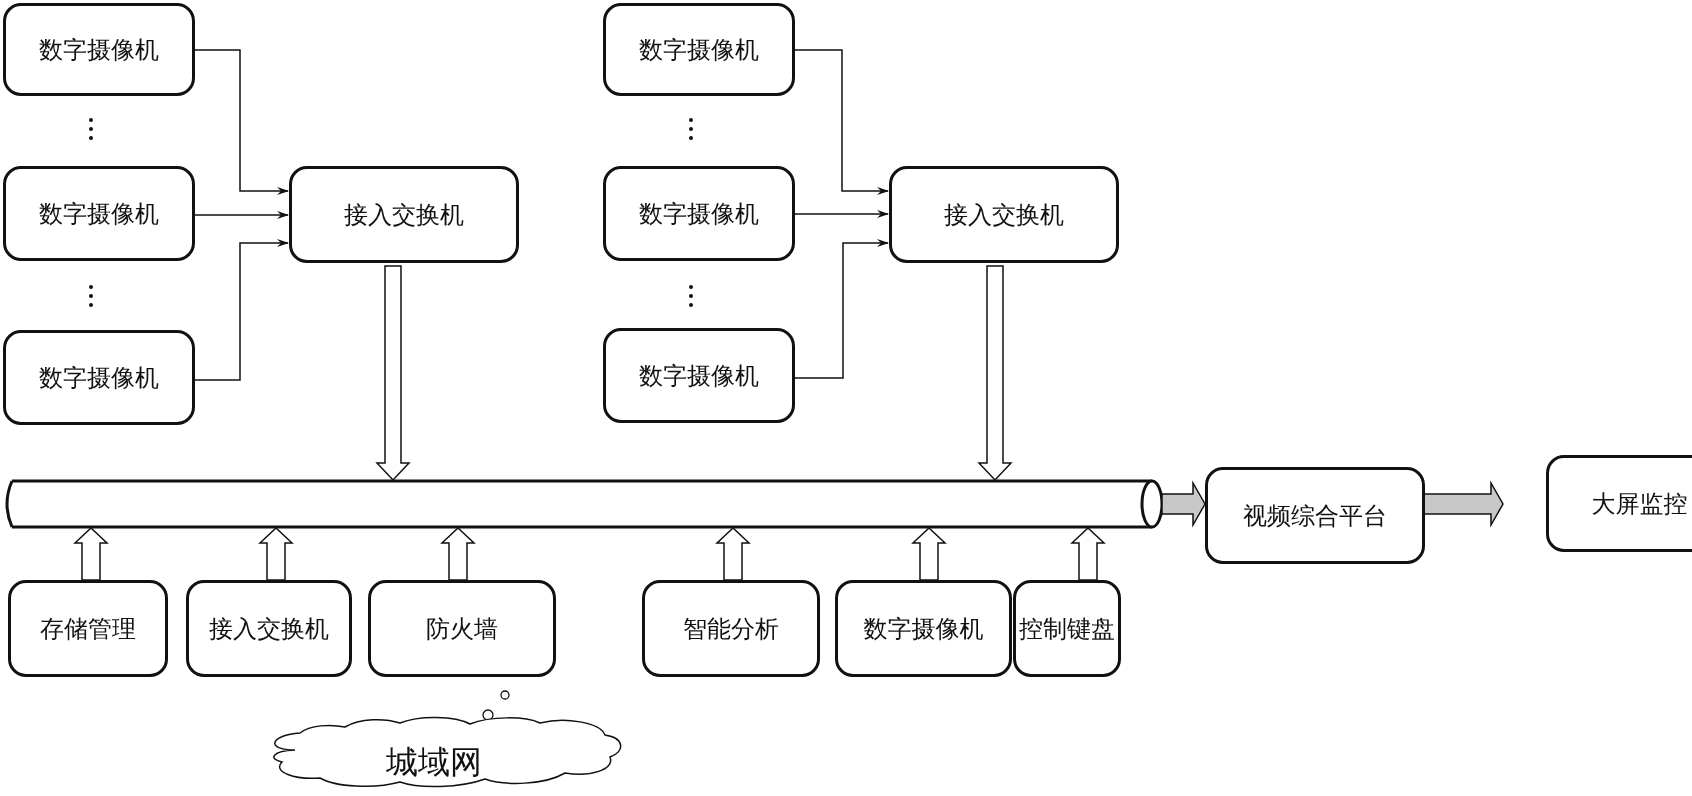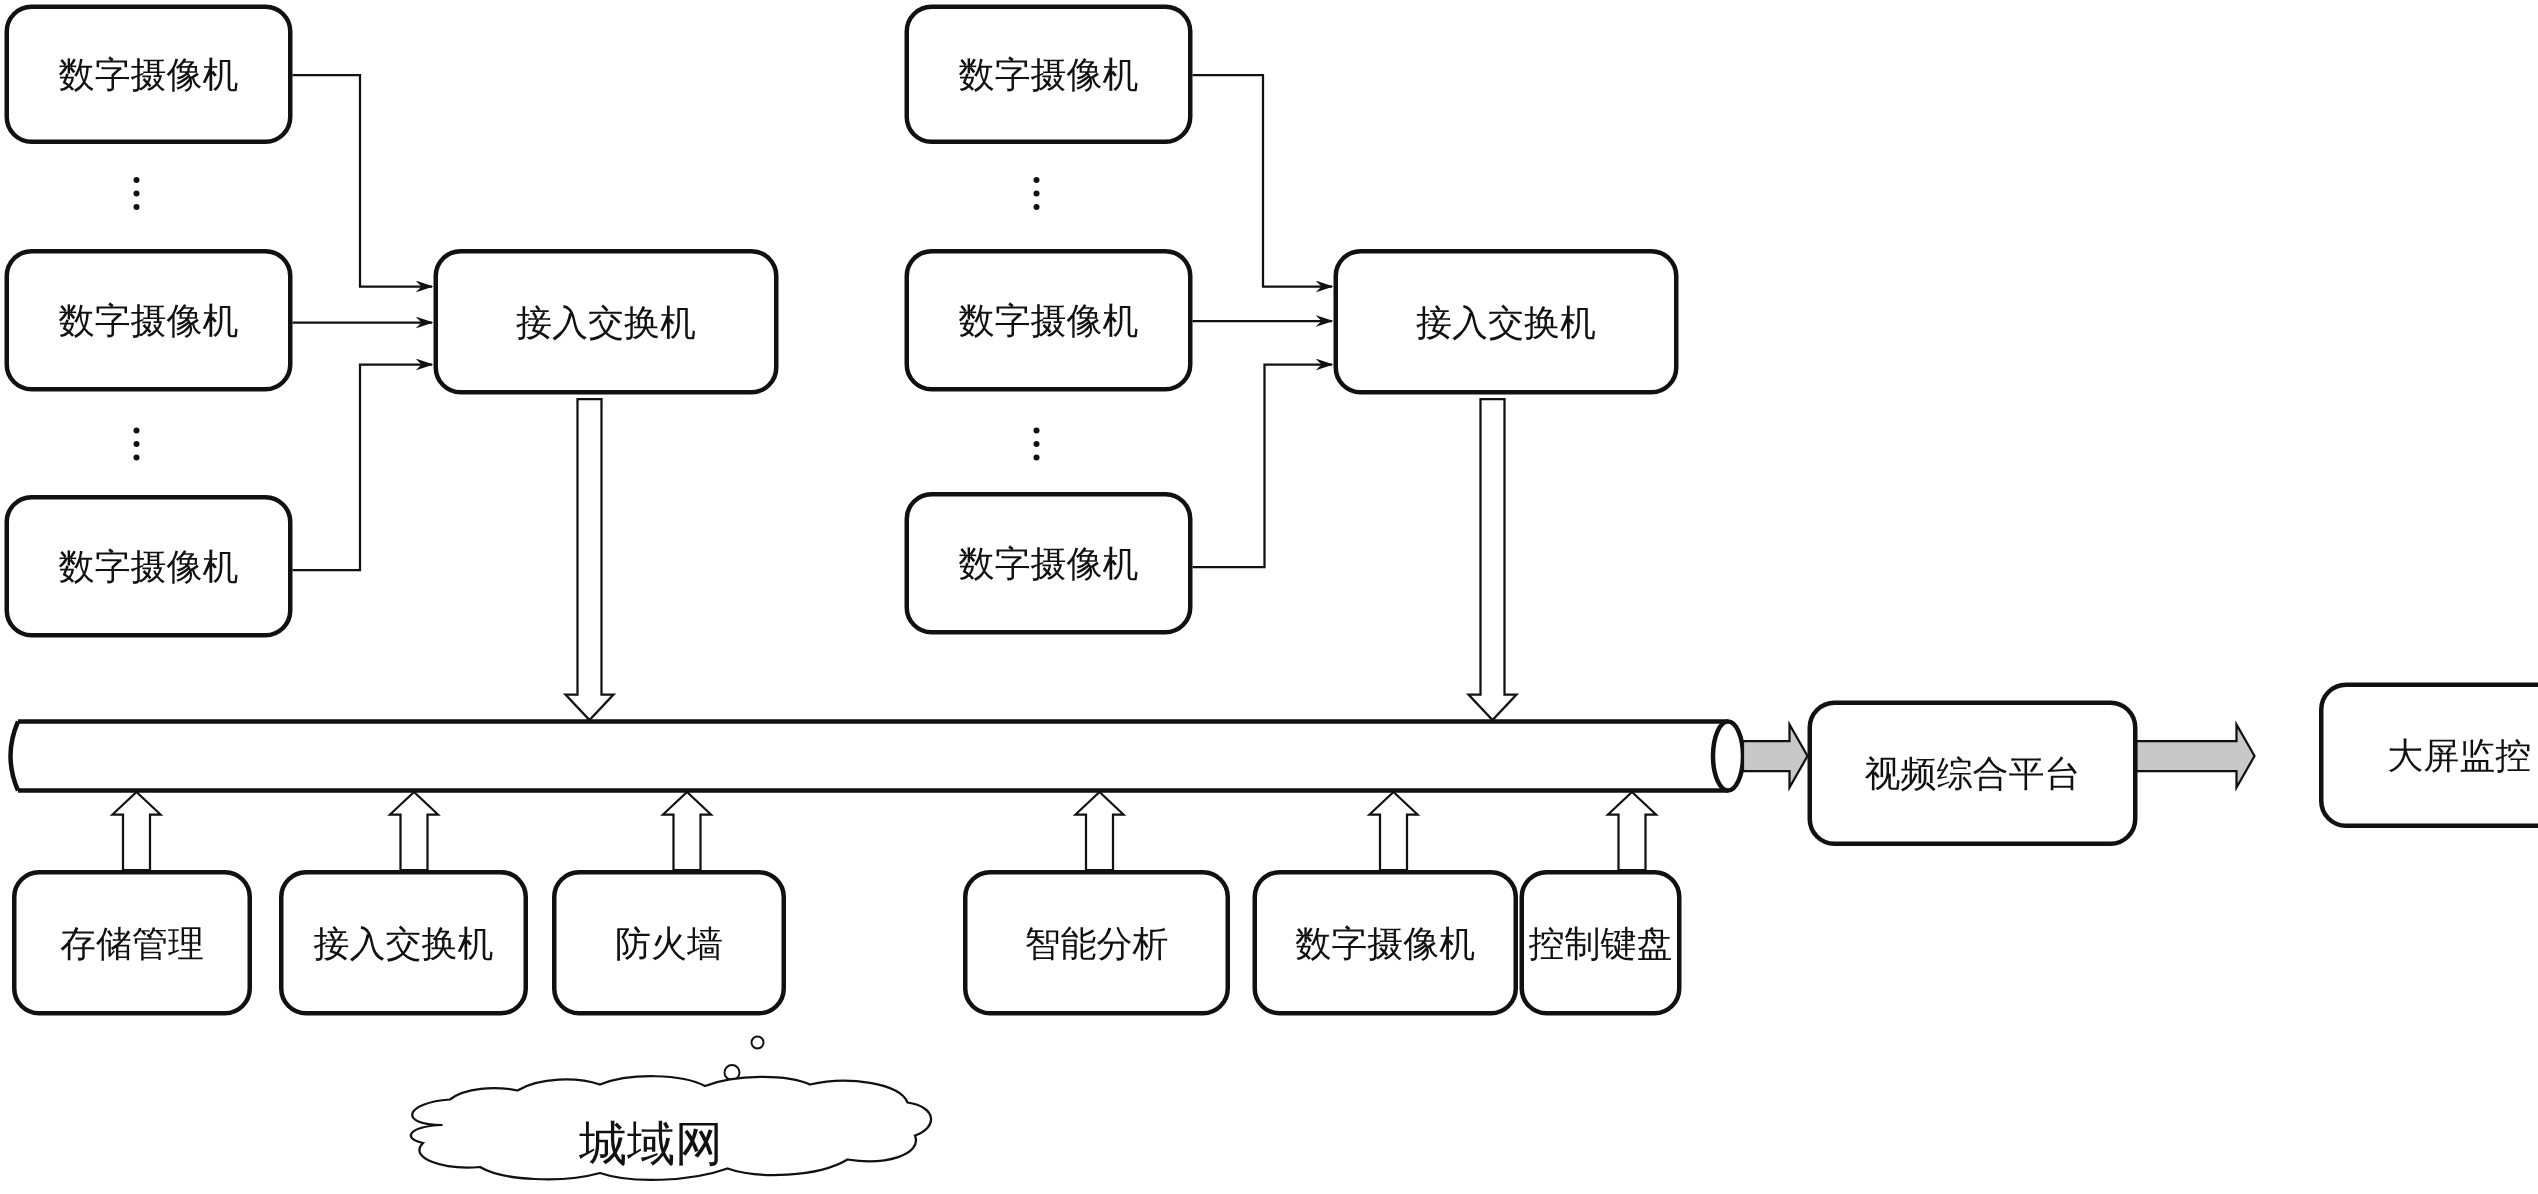--- a/index.html
+++ b/index.html
@@ -118,21 +118,21 @@
 <div class="box" style="left:1546px;top:455px;width:187px;height:97px;">
   <span>大屏监控</span>
 </div>
 
 <div class="box" style="left:8px;top:580px;width:160px;height:97px;">
   <span>存储管理</span>
 </div>
 <div class="box" style="left:186px;top:580px;width:166px;height:97px;">
   <span>接入交换机</span>
 </div>
-<div class="box" style="left:368px;top:580px;width:156px;height:97px;">
+<div class="box" style="left:368px;top:580px;width:188px;height:97px;">
   <span>防火墙</span>
 </div>
 <div class="box" style="left:642px;top:580px;width:178px;height:97px;">
   <span>智能分析</span>
 </div>
 <div class="box" style="left:835px;top:580px;width:177px;height:97px;">
   <span>数字摄像机</span>
 </div>
 <div class="box" style="left:1013px;top:580px;width:108px;height:97px;">
   <span>控制</span>

